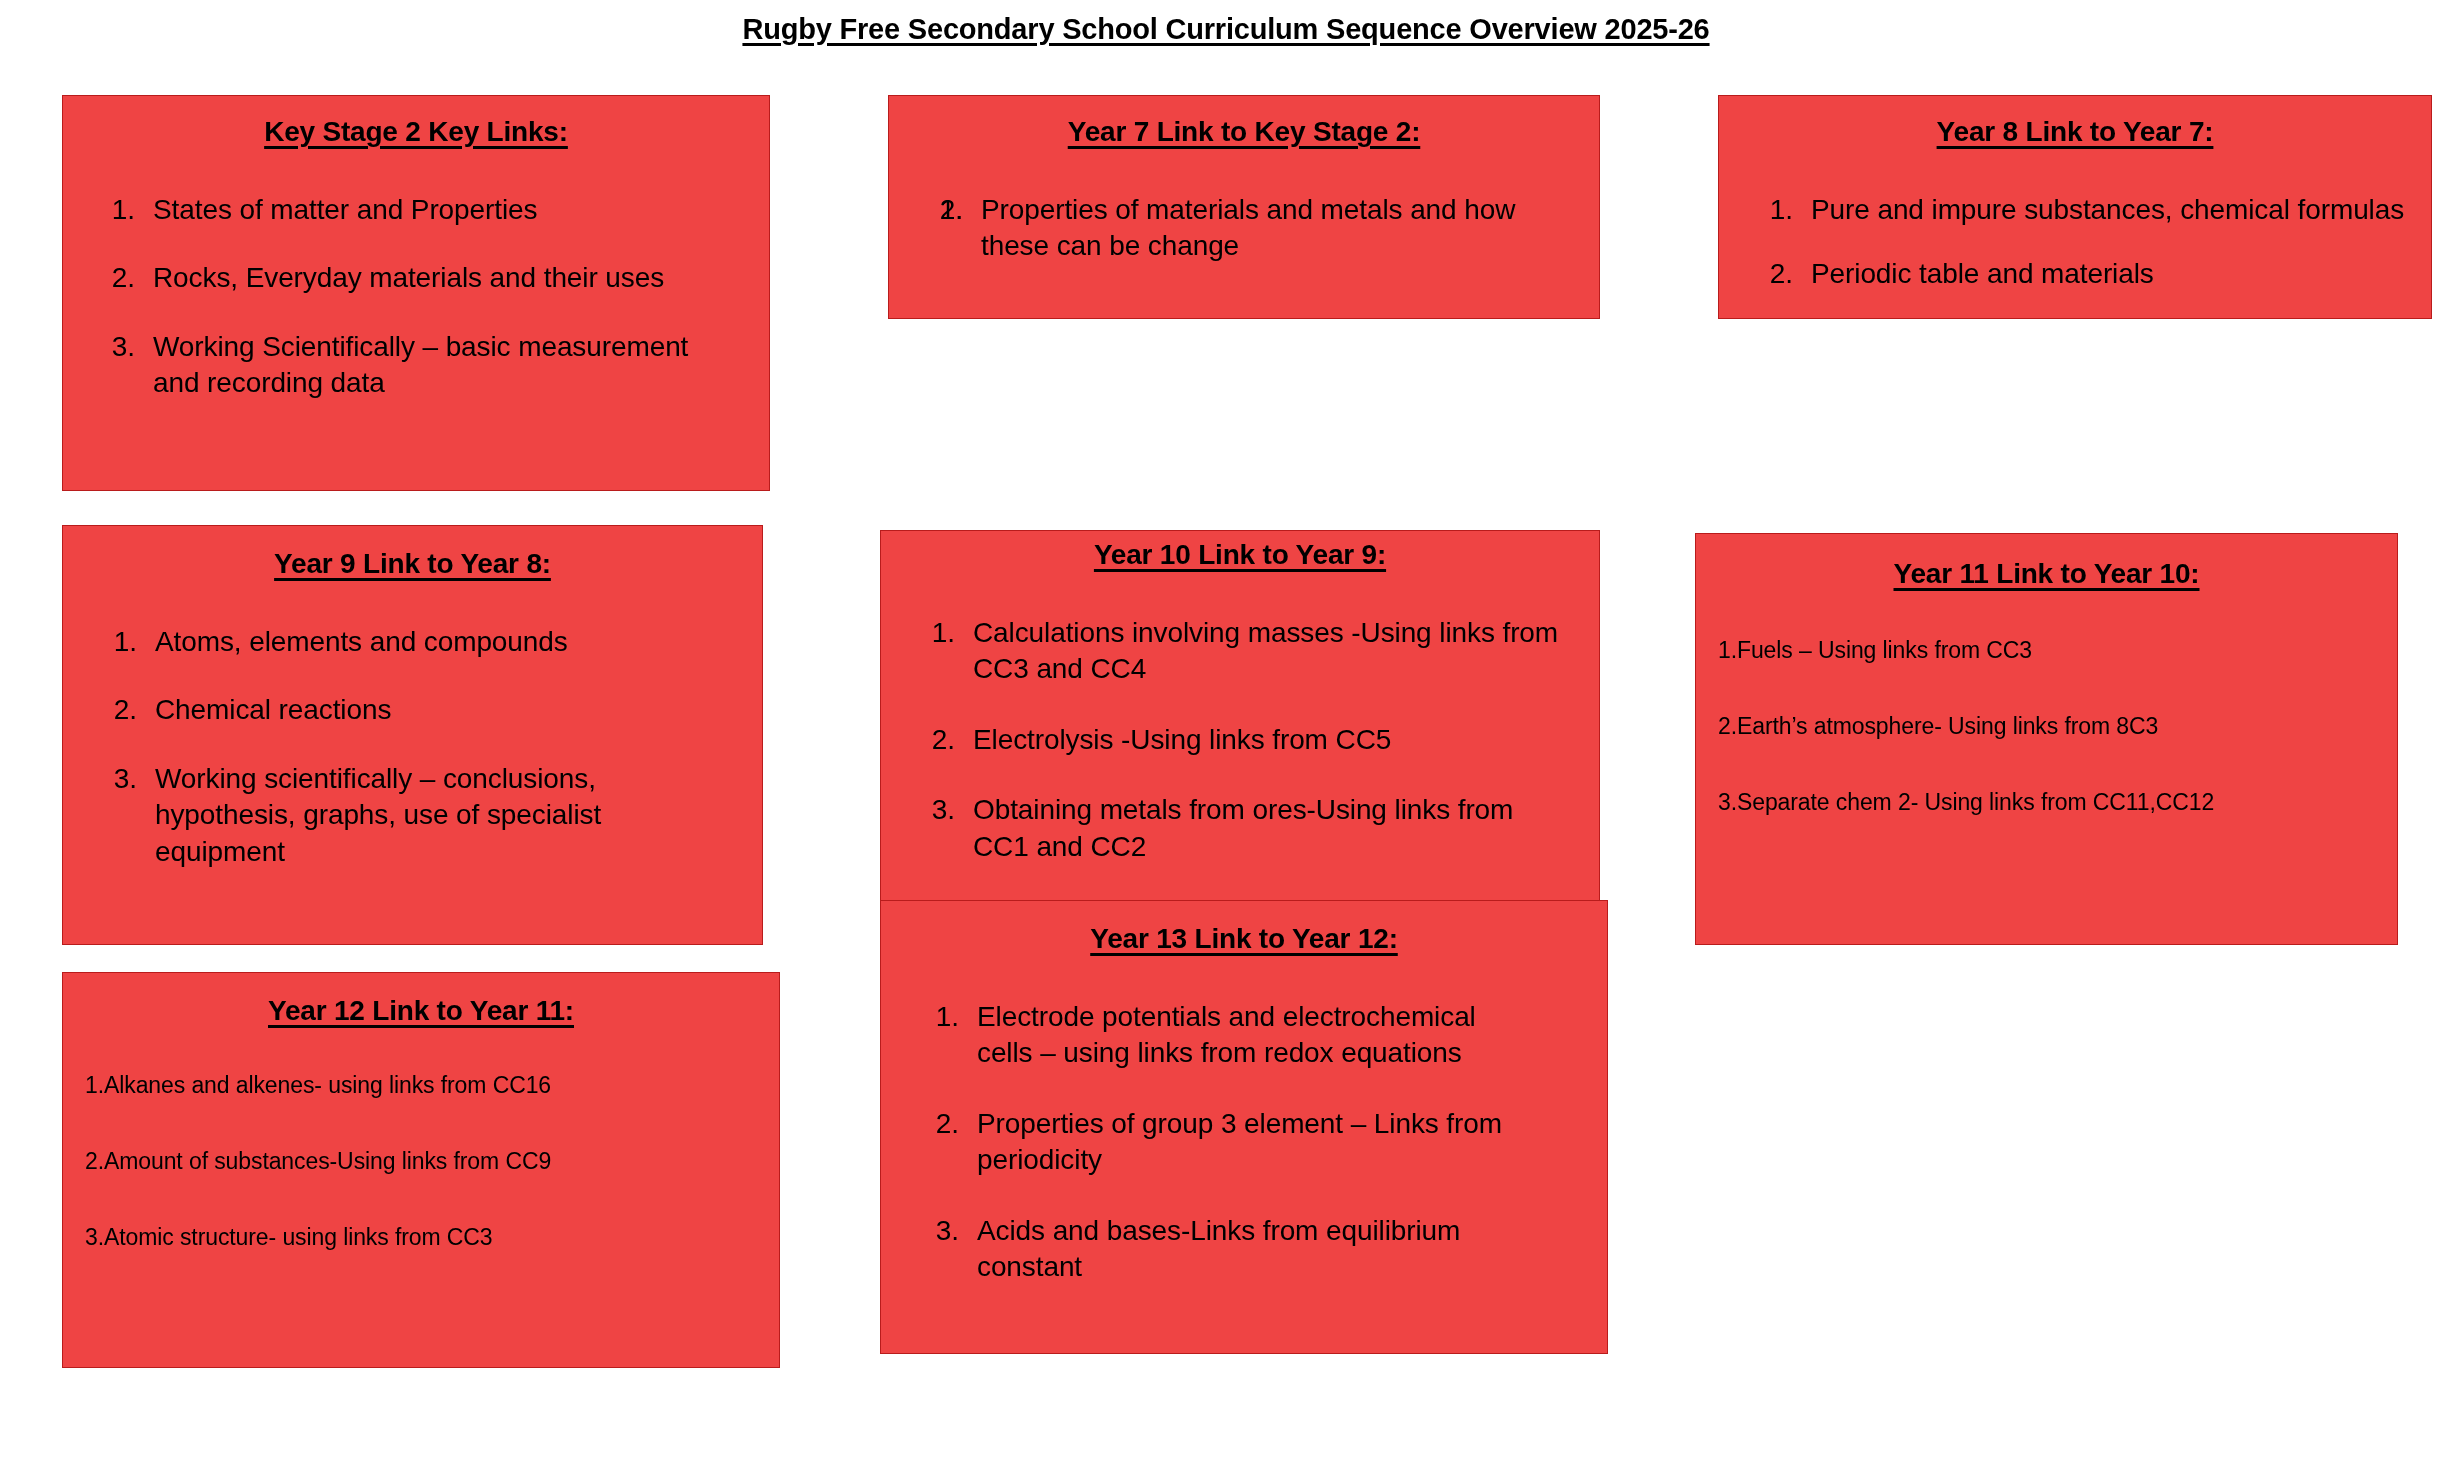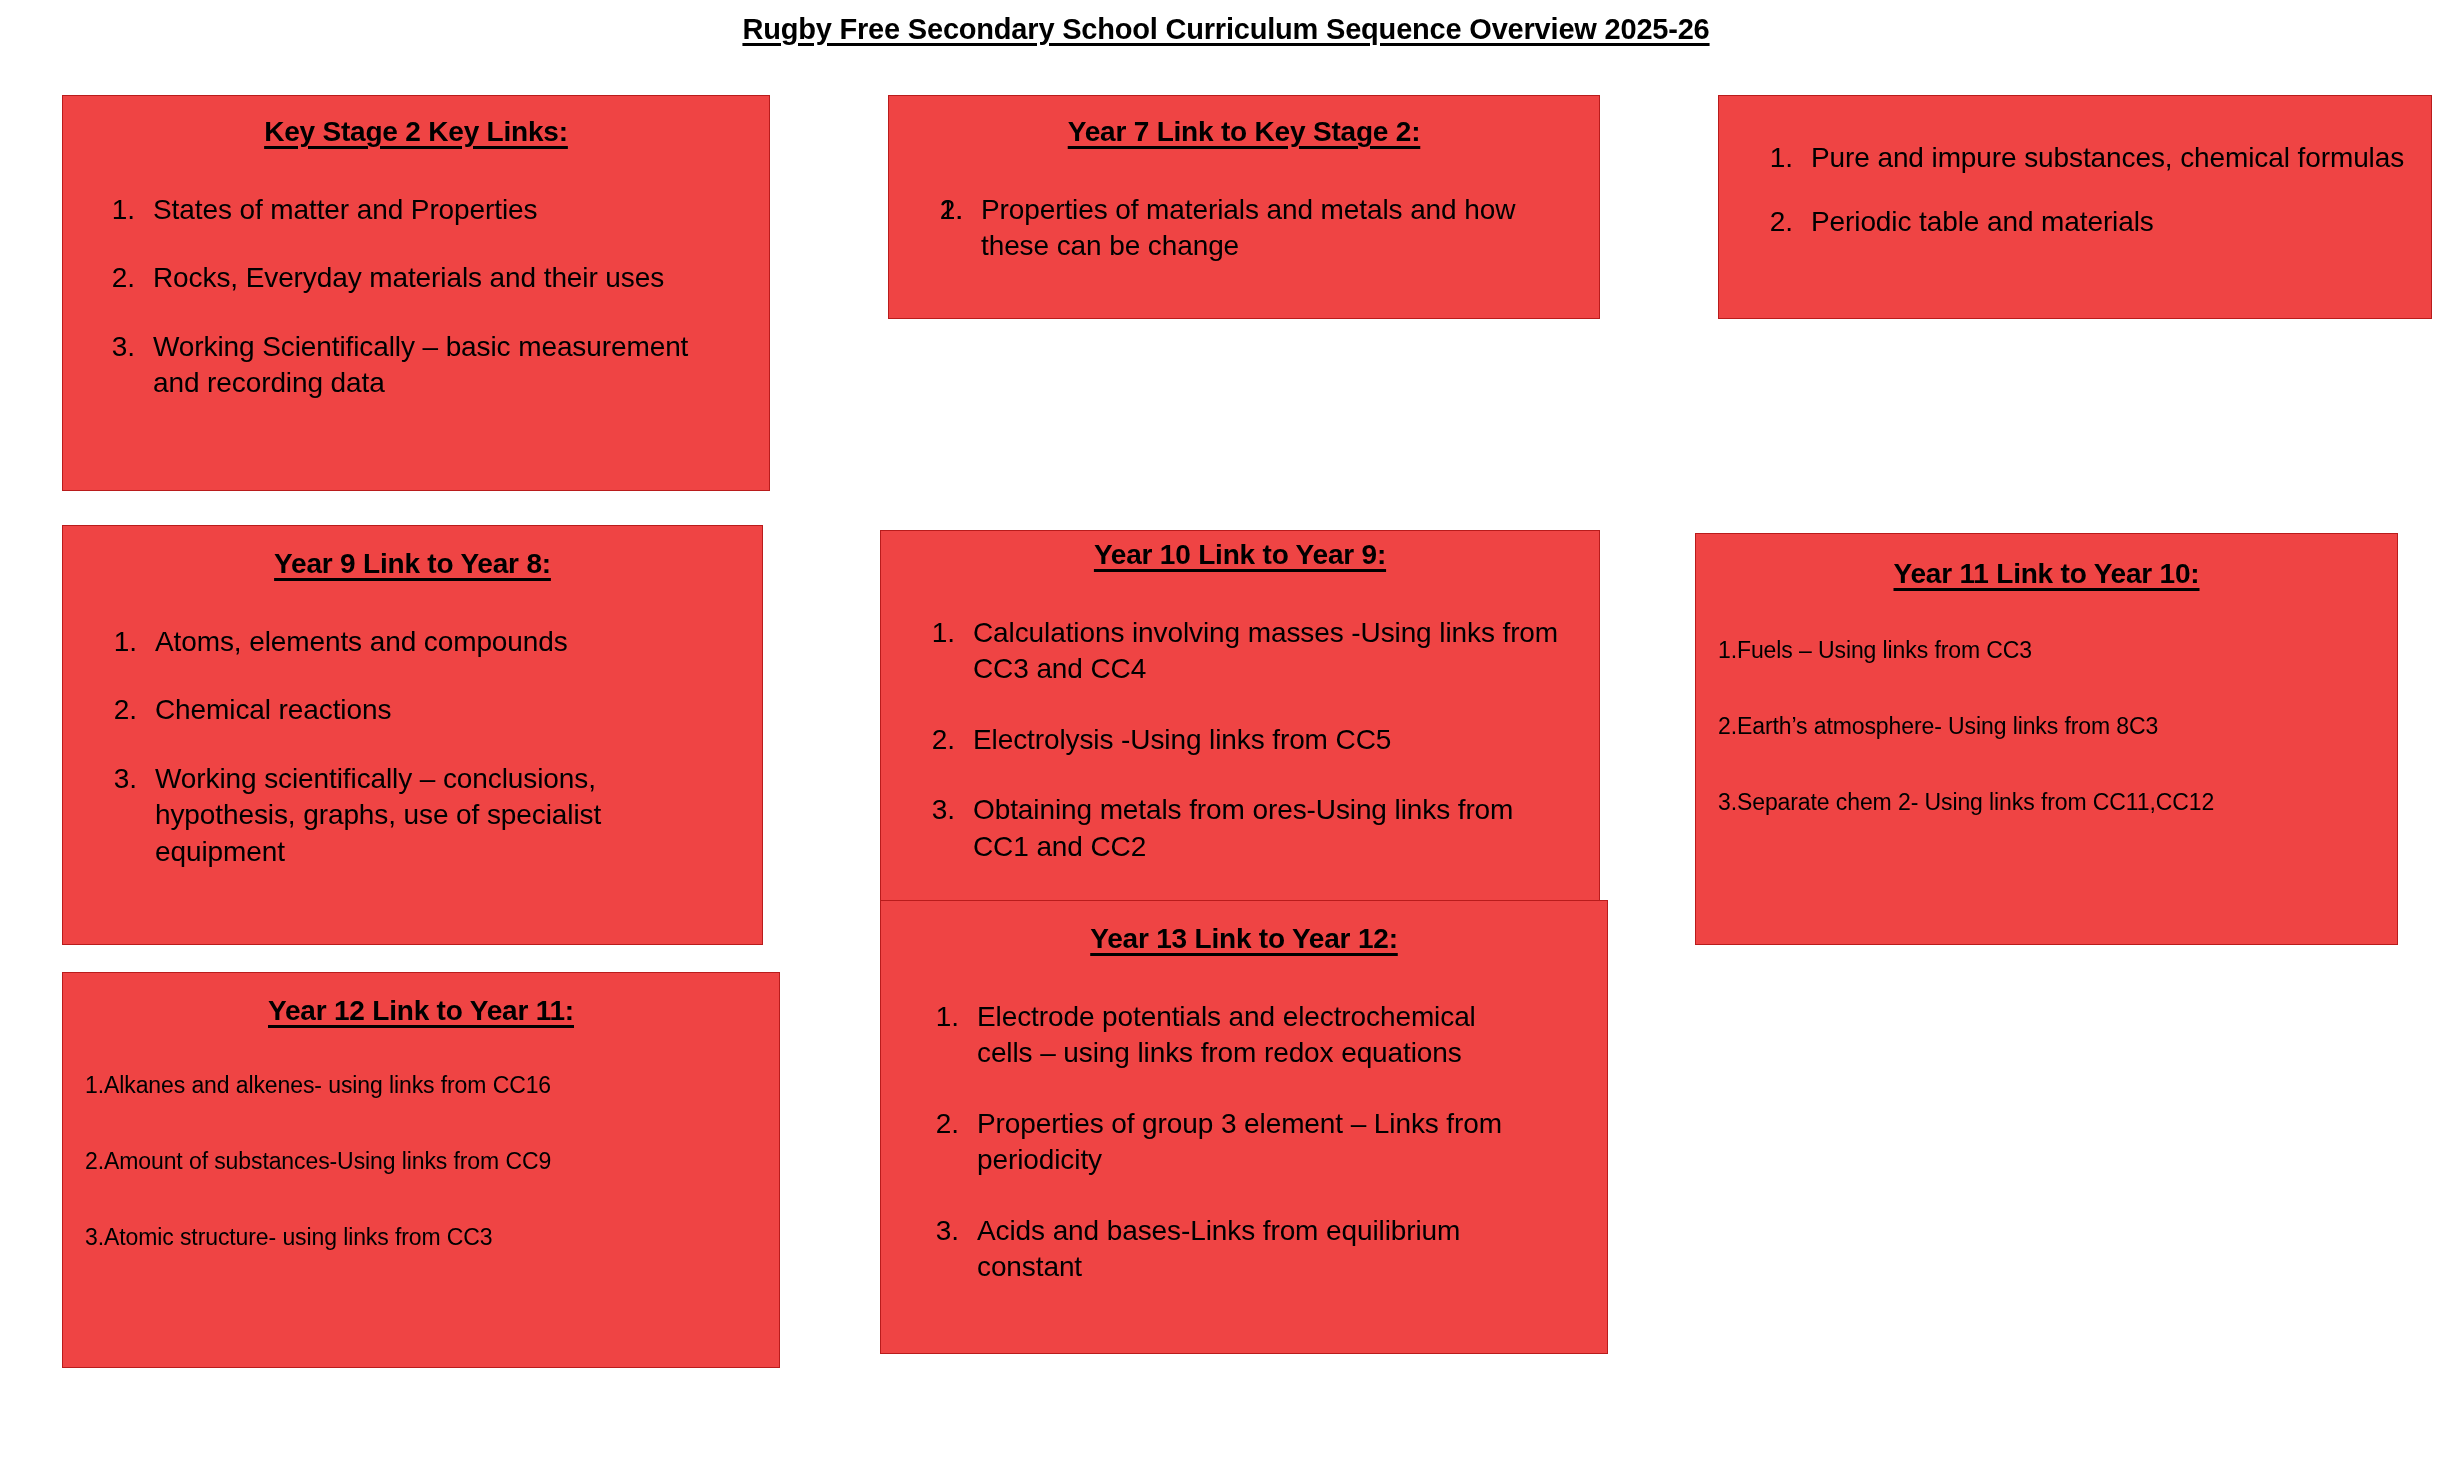--- a/index.html
+++ b/index.html
@@ -155,20 +155,23 @@
     <span>Year 7 Link to Key Stage 2:</span>
   </div>
   <ol class="num-list">
     <li><span class="li-num">1.</span></li>
     <li><span class="li-num">2.</span><span>Properties of materials and metals and how these can be change</span></li>
 
   </ol>
 </div>
 
 <div class="card" id="card-y8">
+  <div class="card-title">
+    <span>Year 8 Link to Year 7:</span>
+  </div>
   <ol class="num-list">
     <li><span class="li-num">1.</span><span>Pure and impure substances, chemical formulas</span></li>
     <li><span class="li-num">2.</span><span>Periodic table and materials</span></li>
 
   </ol>
 </div>
 
 <div class="card" id="card-y9">
   <div class="card-title">
     <span>Year 9 Link to Year 8:</span>

